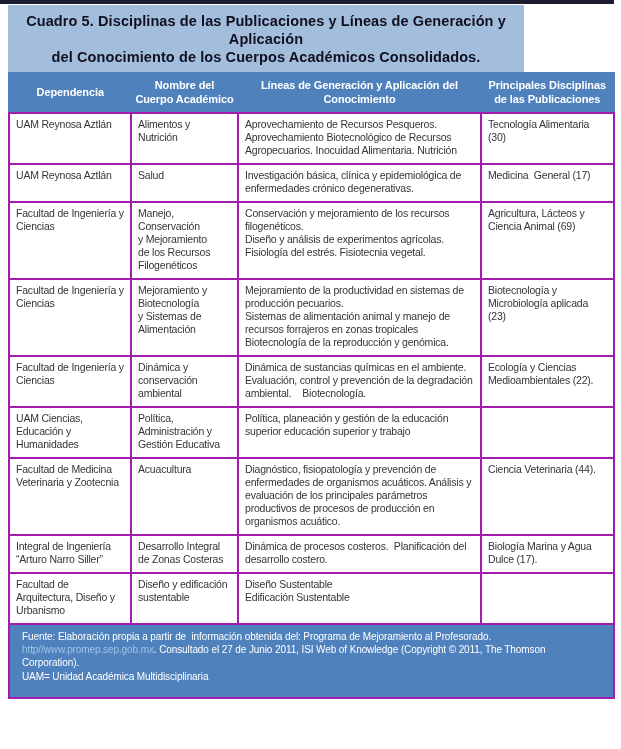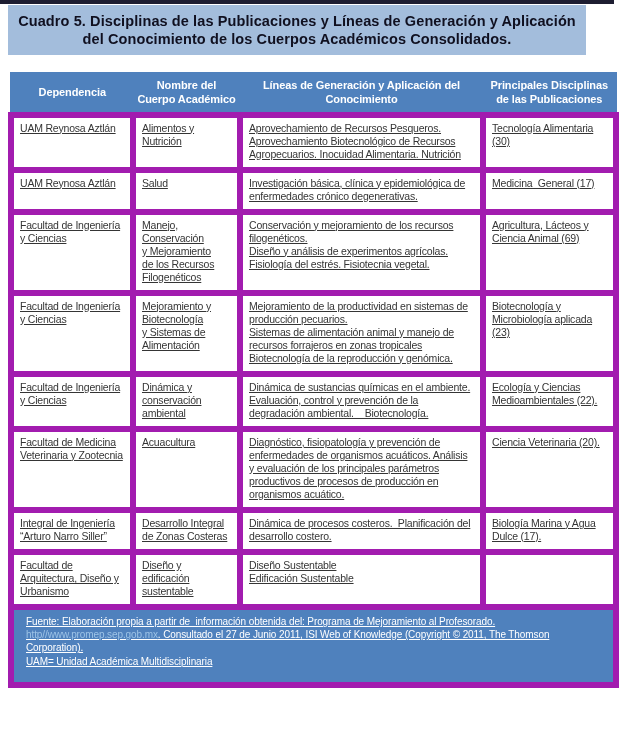--- a/index.html
+++ b/index.html
@@ -5,40 +5,39 @@
   html,body{margin:0;padding:0;}
   body{
     width:621px;height:749px;background:#ffffff;position:relative;
     font-family:"Liberation Sans", sans-serif;
     -webkit-font-smoothing:antialiased;
   }
   .top-bar{
     position:absolute;top:0;left:0;width:614px;height:4px;background:#1d1d31;
   }
   .title-box{
-    position:absolute;top:5px;left:8px;width:578px;box-sizing:border-box;
+    position:absolute;top:5px;left:8px;width:516px;box-sizing:border-box;
     background:#a3bddc;color:#101020;
     font-weight:bold;font-size:14.5px;line-height:1.25;text-align:center;
     padding:7px 6px;white-space:pre-line;letter-spacing:0.1px;
   }
   table.data{
     position:absolute;top:72px;left:8px;width:605px;table-layout:fixed;
     border-collapse:collapse;border:2px solid #4f81bd;
   }
   table.data th{
     background:#4f81bd;color:#ffffff;font-size:11px;font-weight:bold;
     text-align:center;vertical-align:middle;padding:5px 3px;line-height:1.25;
     border:1px solid #4f81bd;letter-spacing:-0.1px;
   }
   table.data td{
     font-size:10.5px;color:#353535;background:#ffffff;
     vertical-align:top;padding:4px 6px 6px 6px;line-height:1.24;
-    border:6px solid #a21caf;white-space:pre-line;letter-spacing:-0.2px;
+    border:2px solid #a21caf;white-space:pre-line;letter-spacing:-0.2px;
     overflow:hidden;
-    text-decoration:underline;
   }
   table.data tr.footnote td{
     background:#4f81bd;color:#ffffff;white-space:normal;
     font-size:10px;line-height:1.32;padding:5px 10px 14px 12px;
     letter-spacing:-0.1px;
   }
   .src-link{color:#9dc3e6;text-decoration:none;cursor:pointer;text-align:center;}
 </style>
 </head>
 <body>
@@ -103,24 +102,32 @@
     <tr>
       <td>Facultad de Ingeniería y Ciencias</td>
       <td>Dinámica y
 conservación
 ambiental</td>
       <td>Dinámica de sustancias químicas en el ambiente.
 Evaluación, control y prevención de la degradación ambiental. &nbsp;&nbsp;&nbsp;Biotecnología.</td>
       <td>Ecología y Ciencias Medioambientales (22).</td>
     </tr>
     <tr>
+      <td>UAM Ciencias, Educación y Humanidades</td>
+      <td>Política,
+Administración y
+Gestión Educativa</td>
+      <td>Política, planeación y gestión de la educación superior educación superior y trabajo</td>
+      <td></td>
+    </tr>
+    <tr>
       <td>Facultad de Medicina Veterinaria y Zootecnia</td>
       <td>Acuacultura</td>
       <td>Diagnóstico, fisiopatología y prevención de enfermedades de organismos acuáticos. Análisis y evaluación de los principales parámetros productivos de procesos de producción en organismos acuático.</td>
-      <td>Ciencia Veterinaria (20).</td>
+      <td>Ciencia Veterinaria (44).</td>
     </tr>
     <tr>
       <td>Integral de Ingeniería
 “Arturo Narro Siller”</td>
       <td>Desarrollo Integral de Zonas Costeras</td>
       <td>Dinámica de procesos costeros. &nbsp;Planificación del desarrollo costero.</td>
       <td>Biología Marina y Agua Dulce (17).</td>
     </tr>
     <tr>
       <td>Facultad de Arquitectura, Diseño y Urbanismo</td>

